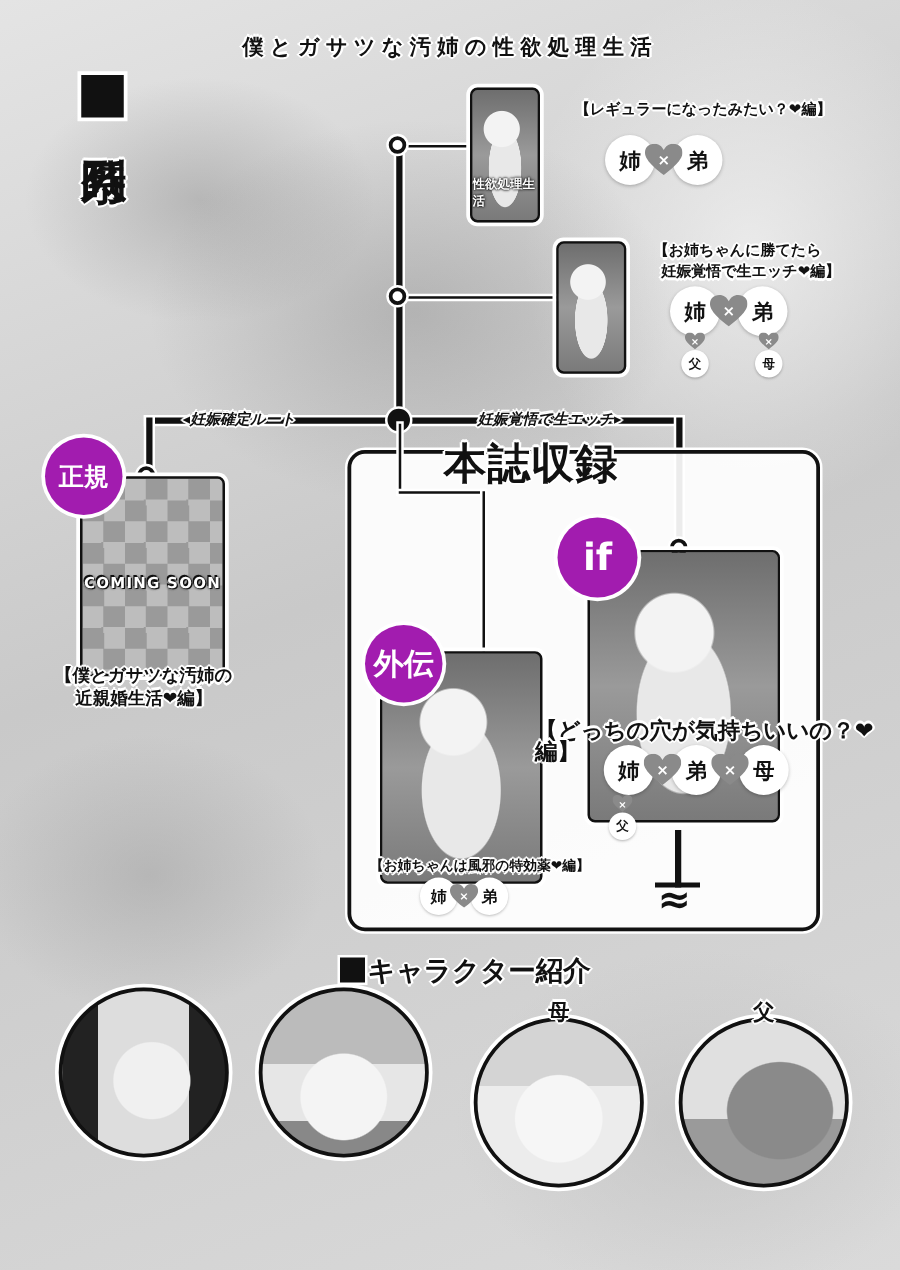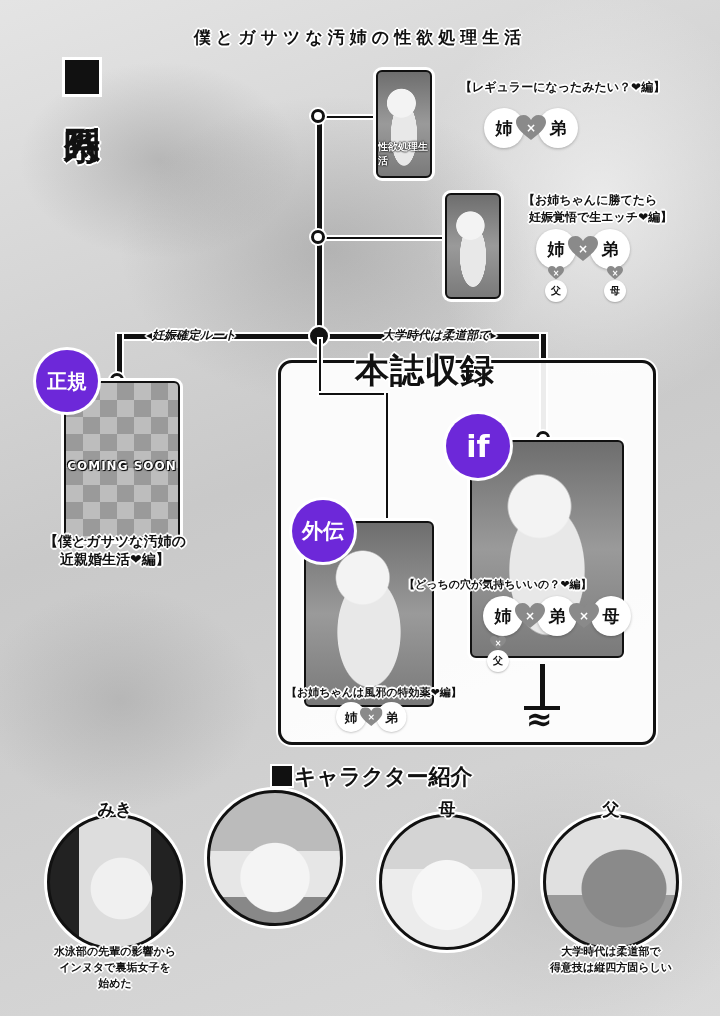--- a/index.html
+++ b/index.html
@@ -57,21 +57,21 @@
   .pair { position:absolute; display:flex; align-items:center; }
   .bubble { width: 40px; height: 40px; border-radius: 50%; background:#fff; display:flex; align-items:center; justify-content:center; font-weight:bold; font-size:17px; box-shadow: 0 1px 3px rgba(0,0,0,.25); }
   .heart { width: 30px; height: 26px; margin: 0 -8px; z-index: 2; display:flex; align-items:center; justify-content:center; position:relative; }
   .heart svg { position:absolute; inset:0; }
   .heart span { position:relative; color:#fff; font-size:12px; font-weight:bold; }
   .small-bubble { width: 22px; height: 22px; border-radius:50%; background:#fff; display:flex; align-items:center; justify-content:center; font-weight:bold; font-size:10px; box-shadow: 0 1px 2px rgba(0,0,0,.25); }
   .mini-heart { width: 16px; height: 14px; position: relative; display:flex; align-items:center; justify-content:center; }
   .mini-heart svg { position:absolute; inset:0; }
   .mini-heart span { position:relative; color:#fff; font-size:8px; font-weight:bold; }
 
-  .badge { position:absolute; border-radius:50%; background:#6d28d9; color:#fff; font-weight:bold; display:flex; align-items:center; justify-content:center; box-shadow: 0 0 0 3px #fff; }
+  .badge { position:absolute; border-radius:50%; background:#a21caf; color:#fff; font-weight:bold; display:flex; align-items:center; justify-content:center; box-shadow: 0 0 0 3px #fff; }
 
   .collect-box { position:absolute; left: 278px; top: 360px; width: 378px; height: 385px; border: 3px solid #111; border-radius: 14px; background: rgba(255,255,255,0.92); box-shadow: 0 0 0 2px #fff; }
   .collect-title { left: 355px; top: 348px; font-size: 34px; font-weight: bold; letter-spacing: 1px; }
 
   .wave { font-size: 32px; font-weight: bold; line-height: 22px; }
 
   .char-heading { left: 272px; top: 762px; font-size: 22px; font-weight: bold; }
   .char-heading .sq { display:inline-block; width: 20px; height: 20px; background:#111; vertical-align:-2px; margin-right:2px; box-shadow: 0 0 0 2px #fff; }
 
   .char { position:absolute; width: 170px; text-align:center; }
@@ -96,21 +96,21 @@
 <div class="line" style="left:320px; top:116px; width:55px; height:2px;"></div>
 <div class="node" style="left:311px; top:109px;"></div>
 
 <div class="line" style="left:320px; top:237px; width:125px; height:2px;"></div>
 <div class="node" style="left:311px; top:230px;"></div>
 
 <div class="line" style="left:117px; top:334px; width:202px; height:5px;"></div>
 <div class="line" style="left:319px; top:334px; width:226px; height:5px;"></div>
 <div class="node filled" style="left:310px; top:327px;"></div>
 <div class="abs route-label outlined" style="left:146px; top:327px;">◂妊娠確定ルート</div>
-<div class="abs route-label outlined" style="left:382px; top:327px;">大学時代は柔道部で▸</div>
+<div class="abs route-label outlined" style="left:382px; top:327px;">妊娠覚悟で生エッチ▸</div>
 
 <div class="line" style="left:117px; top:334px; width:5px; height:44px;"></div>
 <div class="node" style="left:110px; top:373px;"></div>
 
 <div class="line" style="left:541px; top:334px; width:5px; height:100px;"></div>
 
 <div class="cover" style="left:376px; top:70px; width:56px; height:108px;">
   <div class="cover-caption">性欲処理生活</div>
 </div>
 <div class="abs arc-title outlined" style="left:460px; top:79px;">【レギュラーになったみたい？❤編】</div>
@@ -171,36 +171,36 @@
 <div class="collect-box"></div>
 <div class="abs collect-title outlined">本誌収録</div>
 
 <div class="line" style="left:319px; top:339px; width:2px; height:56px;"></div>
 <div class="line" style="left:319px; top:393px; width:68px; height:2px;"></div>
 <div class="line" style="left:386px; top:393px; width:2px; height:128px;"></div>
 
 <div class="node" style="left:536px; top:431px;"></div>
 
 <div class="cover" style="left:304px; top:521px; width:130px; height:186px;"></div>
-<div class="badge" style="left:292px; top:500px; width:62px; height:62px; font-size:21px;">外伝</div>
-<div class="abs arc-title outlined" style="left:286px; top:684px; font-size:11px;text-align:right;">【お姉ちゃんは風邪の特効薬❤編】</div>
+<div class="badge" style="left:292px; top:500px; width:62px; height:62px; font-size:24px;">外伝</div>
+<div class="abs arc-title outlined" style="left:296px; top:684px; font-size:11px;text-align:right;">【お姉ちゃんは風邪の特効薬❤編】</div>
 <div class="pair" style="left:336px; top:702px; transform:scale(.75); transform-origin:left top;">
   <div class="bubble">姉</div>
   <div class="heart">
       <svg viewBox="0 0 30 26">
         <path d="M15 25 C3 16 0 11 0 7 C0 3 3 0 7.5 0 C11 0 13.5 2 15 5 C16.5 2 19 0 22.5 0 C27 0 30 3 30 7 C30 11 27 16 15 25Z" fill="#8a8a8a"></path>
       </svg>
       <span>×</span>
     </div>
   <div class="bubble">弟</div>
 </div>
 
 <div class="cover" style="left:470px; top:440px; width:154px; height:218px;"></div>
 <div class="badge" style="left:446px; top:414px; width:64px; height:64px; font-size:30px;">if</div>
-<div class="abs arc-title outlined" style="left:404px; top:576px; font-size:11px;">【どっちの穴が気持ちいいの？❤編】</div>
+<div class="abs arc-title outlined" style="left:428px; top:576px; font-size:18px;">【どっちの穴が気持ちいいの？❤編】</div>
 <div class="pair" style="left:483px; top:596px;">
   <div class="bubble">姉</div>
   <div class="heart">
       <svg viewBox="0 0 30 26">
         <path d="M15 25 C3 16 0 11 0 7 C0 3 3 0 7.5 0 C11 0 13.5 2 15 5 C16.5 2 19 0 22.5 0 C27 0 30 3 30 7 C30 11 27 16 15 25Z" fill="#8a8a8a"></path>
       </svg>
       <span>×</span>
     </div>
   <div class="bubble">弟</div>
   <div class="heart">
@@ -223,38 +223,28 @@
 
 <div class="line" style="left:540px; top:664px; width:5px; height:46px; box-shadow:none;"></div>
 <div class="line" style="left:524px; top:706px; width:36px; height:4px; box-shadow:none;"></div>
 <div class="abs wave" style="left:526px; top:708px;">≈</div>
 
 <div class="abs char-heading outlined">
   <span class="sq"></span><span>キャラクター紹介</span>
 </div>
 
 <div class="char" style="left:30px; top:798px;">
-  <div class="name outlined">みき</div>
   <div class="portrait" style="background: radial-gradient(circle at 55% 55%, #f0f0f0 0 30%, transparent 31%), linear-gradient(90deg,#222 0 22%, #ddd 22% 78%, #222 78%);"></div>
-  <div class="desc outlined">
-    <div>水泳部の先輩の影響から</div>
-    <div>インヌタで裏垢女子を</div>
-    <div>始めた</div>
-  </div>
 </div>
 
 <div class="char" style="left:190px; top:798px;">
   <div class="portrait" style="background: radial-gradient(circle at 50% 65%, #f4f4f4 0 32%, transparent 33%), linear-gradient(180deg,#bbb 0 45%, #e6e6e6 45% 80%, #888 80%);"></div>
 </div>
 
 <div class="char" style="left:362px; top:798px;">
   <div class="name outlined">母</div>
   <div class="portrait" style="background: radial-gradient(circle at 50% 60%, #f6f6f6 0 34%, transparent 35%), linear-gradient(180deg,#d4d4d4 0 40%, #ececec 40%);"></div>
 </div>
 
 <div class="char" style="left:526px; top:798px;">
   <div class="name outlined">父</div>
   <div class="portrait" style="background: radial-gradient(ellipse at 60% 55%, #8a8a8a 0 38%, transparent 39%), linear-gradient(180deg,#e0e0e0 0 60%, #9a9a9a 60%);"></div>
-  <div class="desc outlined">
-    <div>大学時代は柔道部で</div>
-    <div>得意技は縦四方固らしい</div>
-  </div>
 </div>
 
 </body></html>

